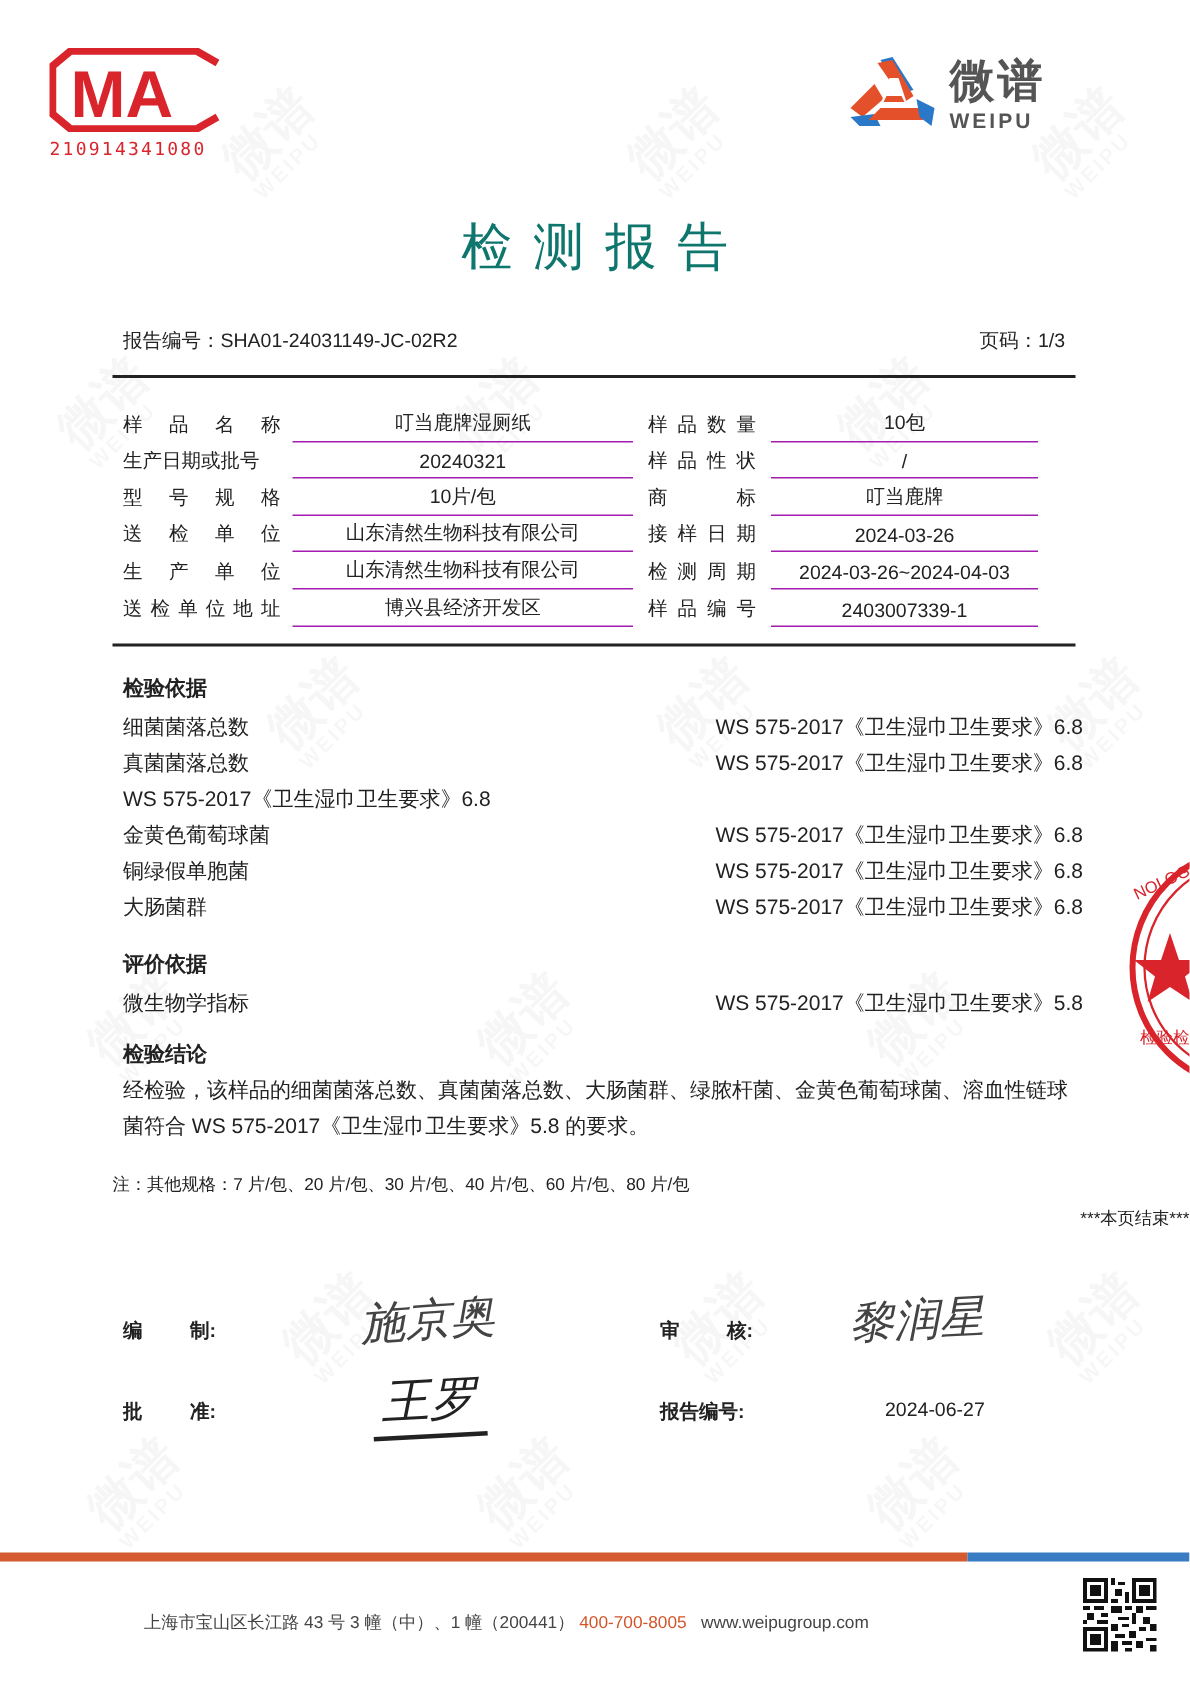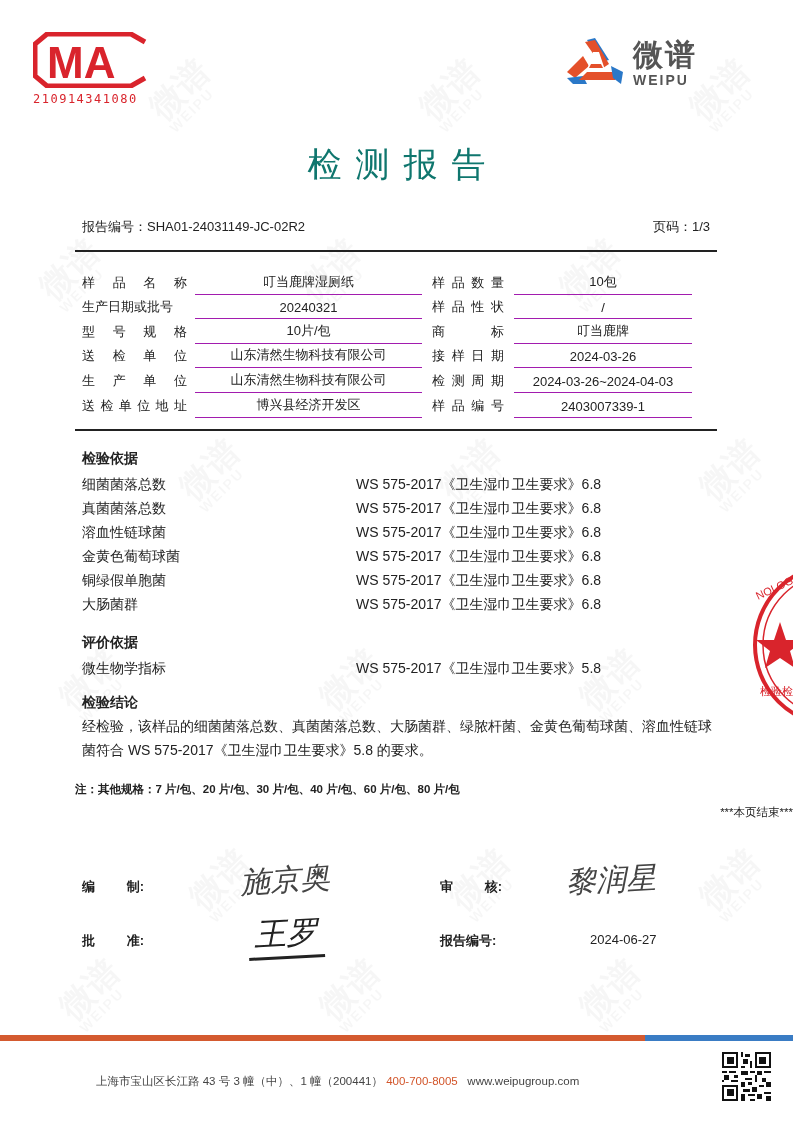--- a/index.html
+++ b/index.html
@@ -31,25 +31,25 @@
   .info { left:82px; top:270px; width:636px; font-size:13px; }
   .irow { display:flex; height:24.6px; align-items:flex-end; }
   .ilabel { width:105px; display:flex; justify-content:space-between; padding-bottom:3px; }
   .ilabel.l2 { width:72px; }
   .ival { border-bottom:1px solid #a21caf; text-align:center; padding-bottom:3px; }
   .ival.c1 { width:227px; margin-left:8px; margin-right:10px; }
   .ival.c2 { width:178px; margin-left:10px; }
 
   .sec { left:82px; font-size:14px; width:640px; }
   .sec-title { font-weight:bold; margin-bottom:5px; }
-  .srow { display:flex; height:24px; align-items:center; }
+  .srow { display:flex; height:24px; align-items:center;justify-content:space-between; }
   .sname { width:274px; }
 
   .conclusion { line-height:24px; }
-  .note { left:75px; top:782px; font-size:11.5px;font-weight:bold; }
+  .note { left:75px; top:782px; font-size:11.5px; }
   .endmark { left:0; width:793px; top:805px; text-align:right; font-size:11.5px; }
 
   .sig-label { font-size:13px; font-weight:bold; display:flex; justify-content:space-between; }
   .sig-val { font-size:13px; }
 
   .footer-bar { left:0; top:1035px; width:793px; height:6px; display:flex; }
   .footer-text { left:96px; top:1074px; font-size:11.5px; color:#444; }
   .footer-phone { color:#d2552a; }
   .qr { left:722px; top:1052px; width:49px; height:49px; }
 
@@ -222,21 +222,20 @@
   <div id="test-basis-list">
       <div class="srow">
         <div class="sname">细菌菌落总数</div>
         <div>WS 575-2017《卫生湿巾卫生要求》6.8</div>
       </div>
       <div class="srow">
         <div class="sname">真菌菌落总数</div>
         <div>WS 575-2017《卫生湿巾卫生要求》6.8</div>
       </div>
       <div class="srow">
-        <div class="sname">溶血性链球菌</div>
         <div>WS 575-2017《卫生湿巾卫生要求》6.8</div>
       </div>
       <div class="srow">
         <div class="sname">金黄色葡萄球菌</div>
         <div>WS 575-2017《卫生湿巾卫生要求》6.8</div>
       </div>
       <div class="srow">
         <div class="sname">铜绿假单胞菌</div>
         <div>WS 575-2017《卫生湿巾卫生要求》6.8</div>
       </div>

